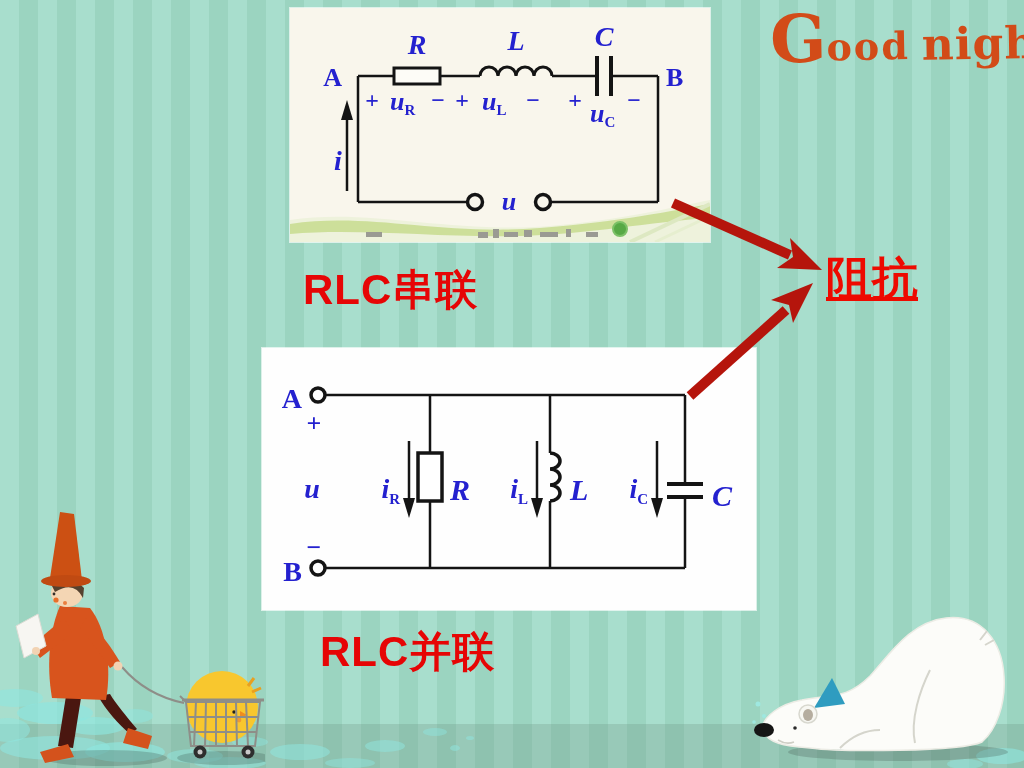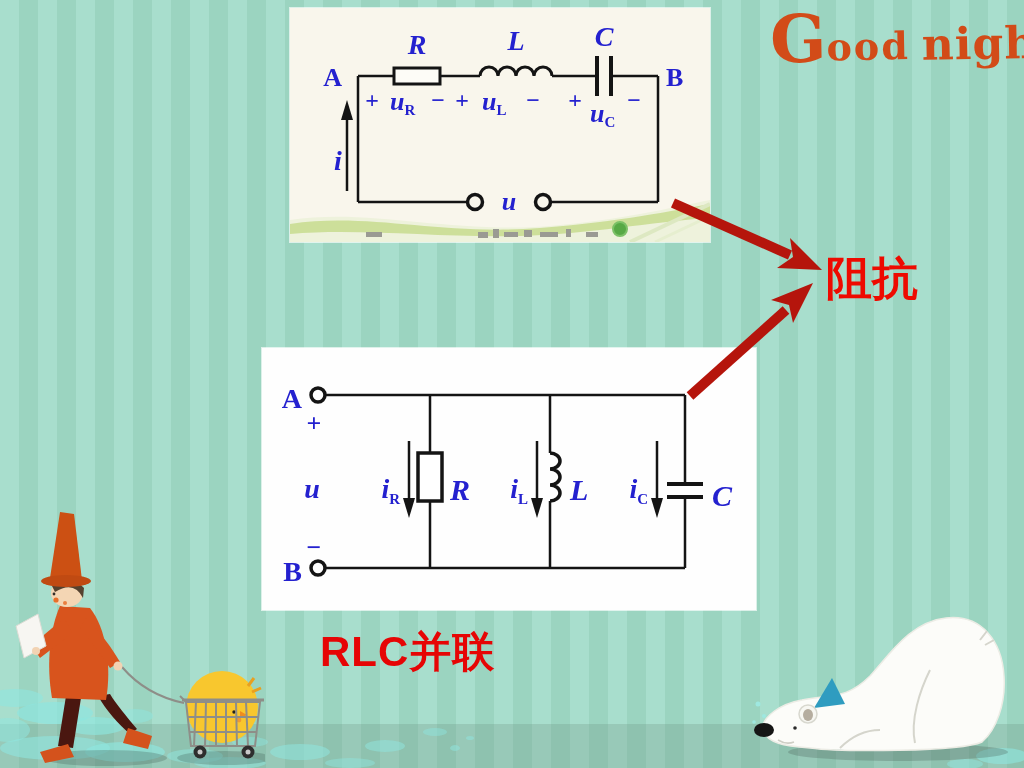--- a/index.html
+++ b/index.html
@@ -17,21 +17,21 @@
   .card svg{display:block;width:100%;height:100%;}
   .cir{stroke:var(--circuit-ink);stroke-width:2.5;fill:none;}
   .cir-th{stroke:var(--circuit-ink);stroke-width:3.5;fill:none;}
   .comp{stroke:var(--circuit-ink);stroke-width:3;}
   .blt{font-family:"Liberation Serif","DejaVu Serif",serif;font-weight:bold;fill:var(--circuit-blue);}
   .it{font-style:italic;}
   .sub{font-size:15px;font-style:normal;}
   .caption{position:absolute;font-weight:900;font-size:42px;color:var(--caption-red);letter-spacing:1px;}
   .caption-series{left:303px;top:262px;}
   .caption-parallel{left:296px;top:624px;margin-left:24px;}
-  .impedance{position:absolute;left:826px;top:248px;font-size:46px;font-weight:900;color:var(--impedance-red);}
+  .impedance{position:absolute;left:826px;top:248px;font-size:46px;font-weight:900;color:var(--impedance-red);text-decoration:underline;}
   .arrows{left:0;top:0;width:1024px;height:768px;}
   .goodnight{position:absolute;left:770px;top:4px;display:flex;align-items:flex-start;color:var(--goodnight-orange);
     font-family:"DejaVu Serif","Liberation Serif",serif;font-weight:bold;transform:rotate(-1deg);}
   .gn-g{font-size:66px;line-height:1;}
   .gn-ood{font-size:38px;line-height:1;transform:translateY(23px);letter-spacing:2px;}
   .gn-night{font-size:44px;line-height:1;transform:translateY(19px);margin-left:12px;letter-spacing:1px;}
   .walker{left:10px;top:500px;width:255px;height:268px;}
   .bear{left:748px;top:578px;width:276px;height:190px;}
 </style>
 </head>
@@ -111,20 +111,21 @@
       <text class="blt" x="243" y="100" font-size="24" text-anchor="middle">−</text>
       <text class="blt" x="285" y="100" font-size="24" text-anchor="middle">+</text>
       <text class="blt it" x="300" y="114" font-size="26"><tspan>u</tspan><tspan class="sub" dy="5">C</tspan></text>
       <text class="blt" x="344" y="100" font-size="24" text-anchor="middle">−</text>
 
       <text class="blt it" x="48" y="162" font-size="28" text-anchor="middle">i</text>
       <text class="blt it" x="219" y="202" font-size="26" text-anchor="middle">u</text>
     </svg>
   </div>
 
+  <div class="caption caption-series">RLC串联</div>
 
   <div class="card card-bottom">
     <svg viewBox="0 0 494 262">
 
       <path class="cir" d="M64,47 H423 M64,220 H423 M168,47 V220 M288,47 V105 M288,153 V220 M423,47 V136 M423,149 V220"></path>
 
       <circle cx="56" cy="47" r="7" fill="#fff" class="cir-th"></circle>
       <circle cx="56" cy="220" r="7" fill="#fff" class="cir-th"></circle>
 
       <rect x="156" y="105" width="24" height="48" fill="#fff" stroke="var(--circuit-ink)" stroke-width="3.5"></rect>

